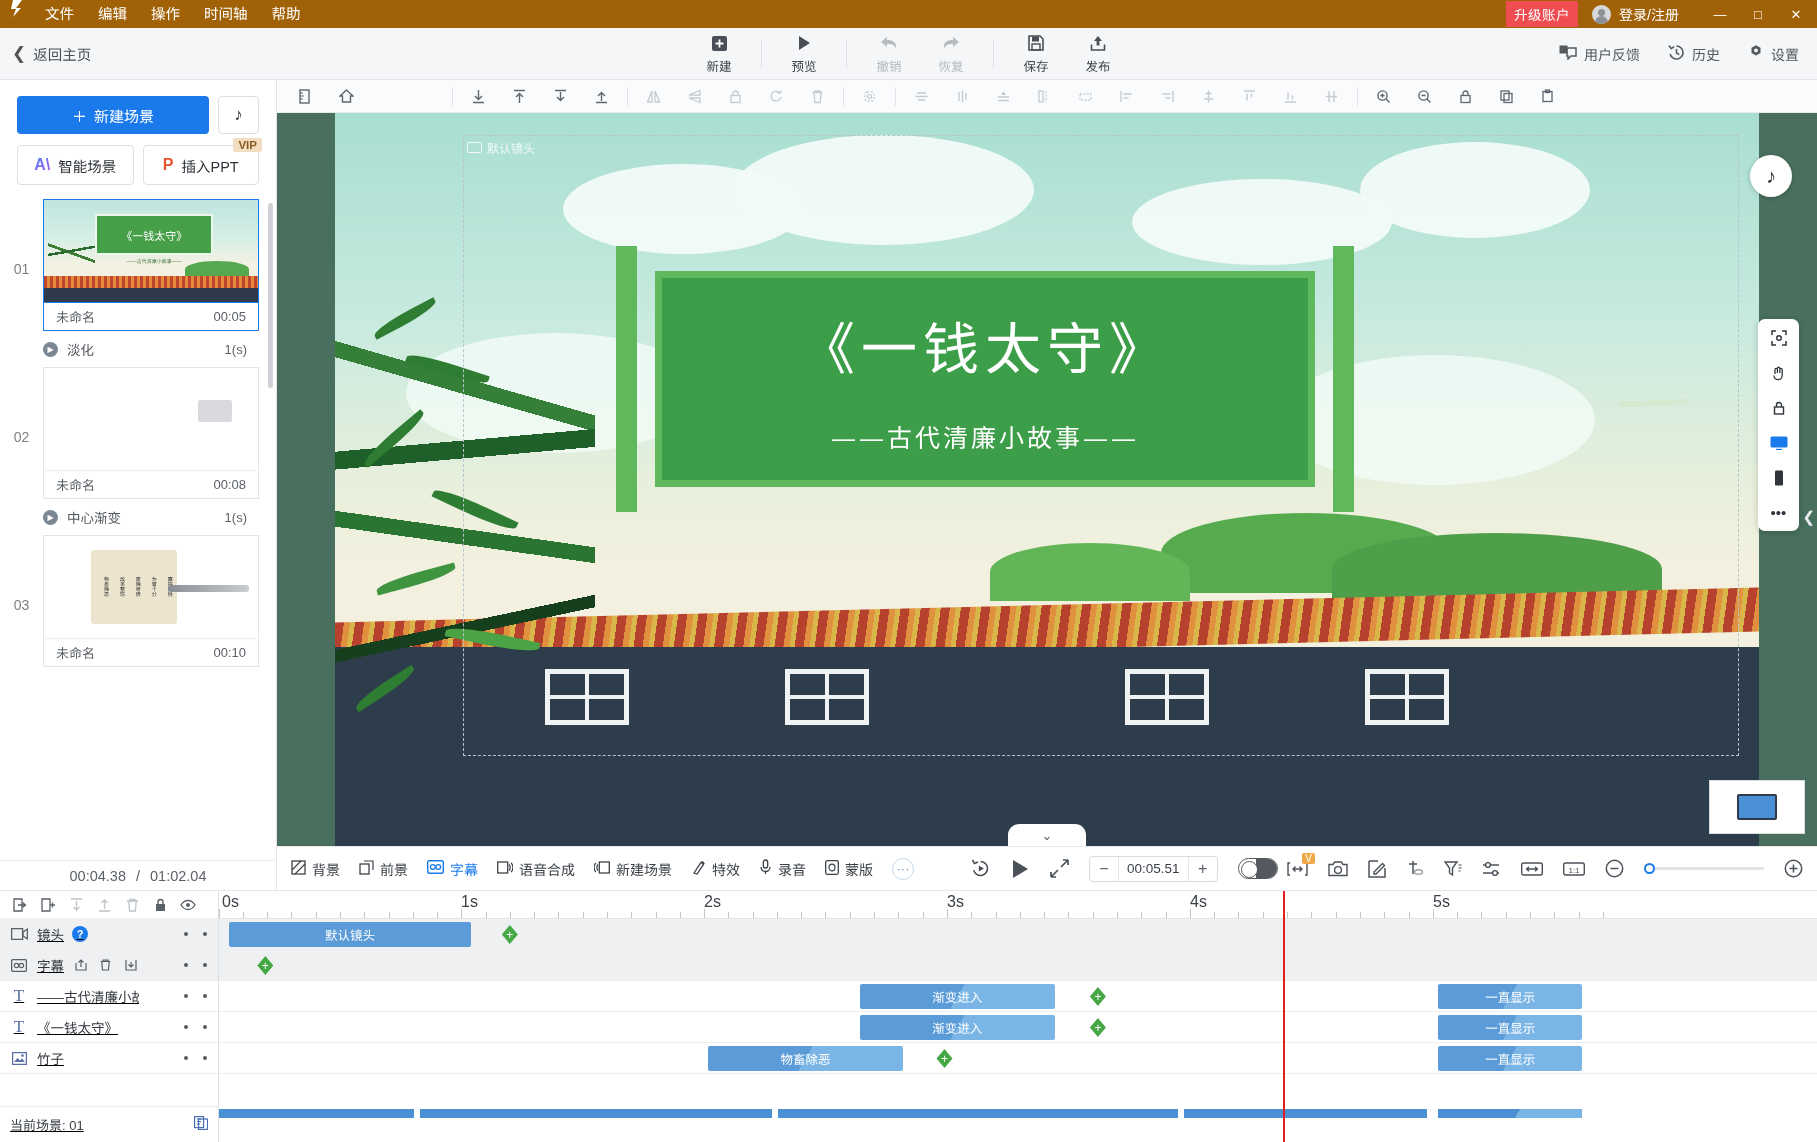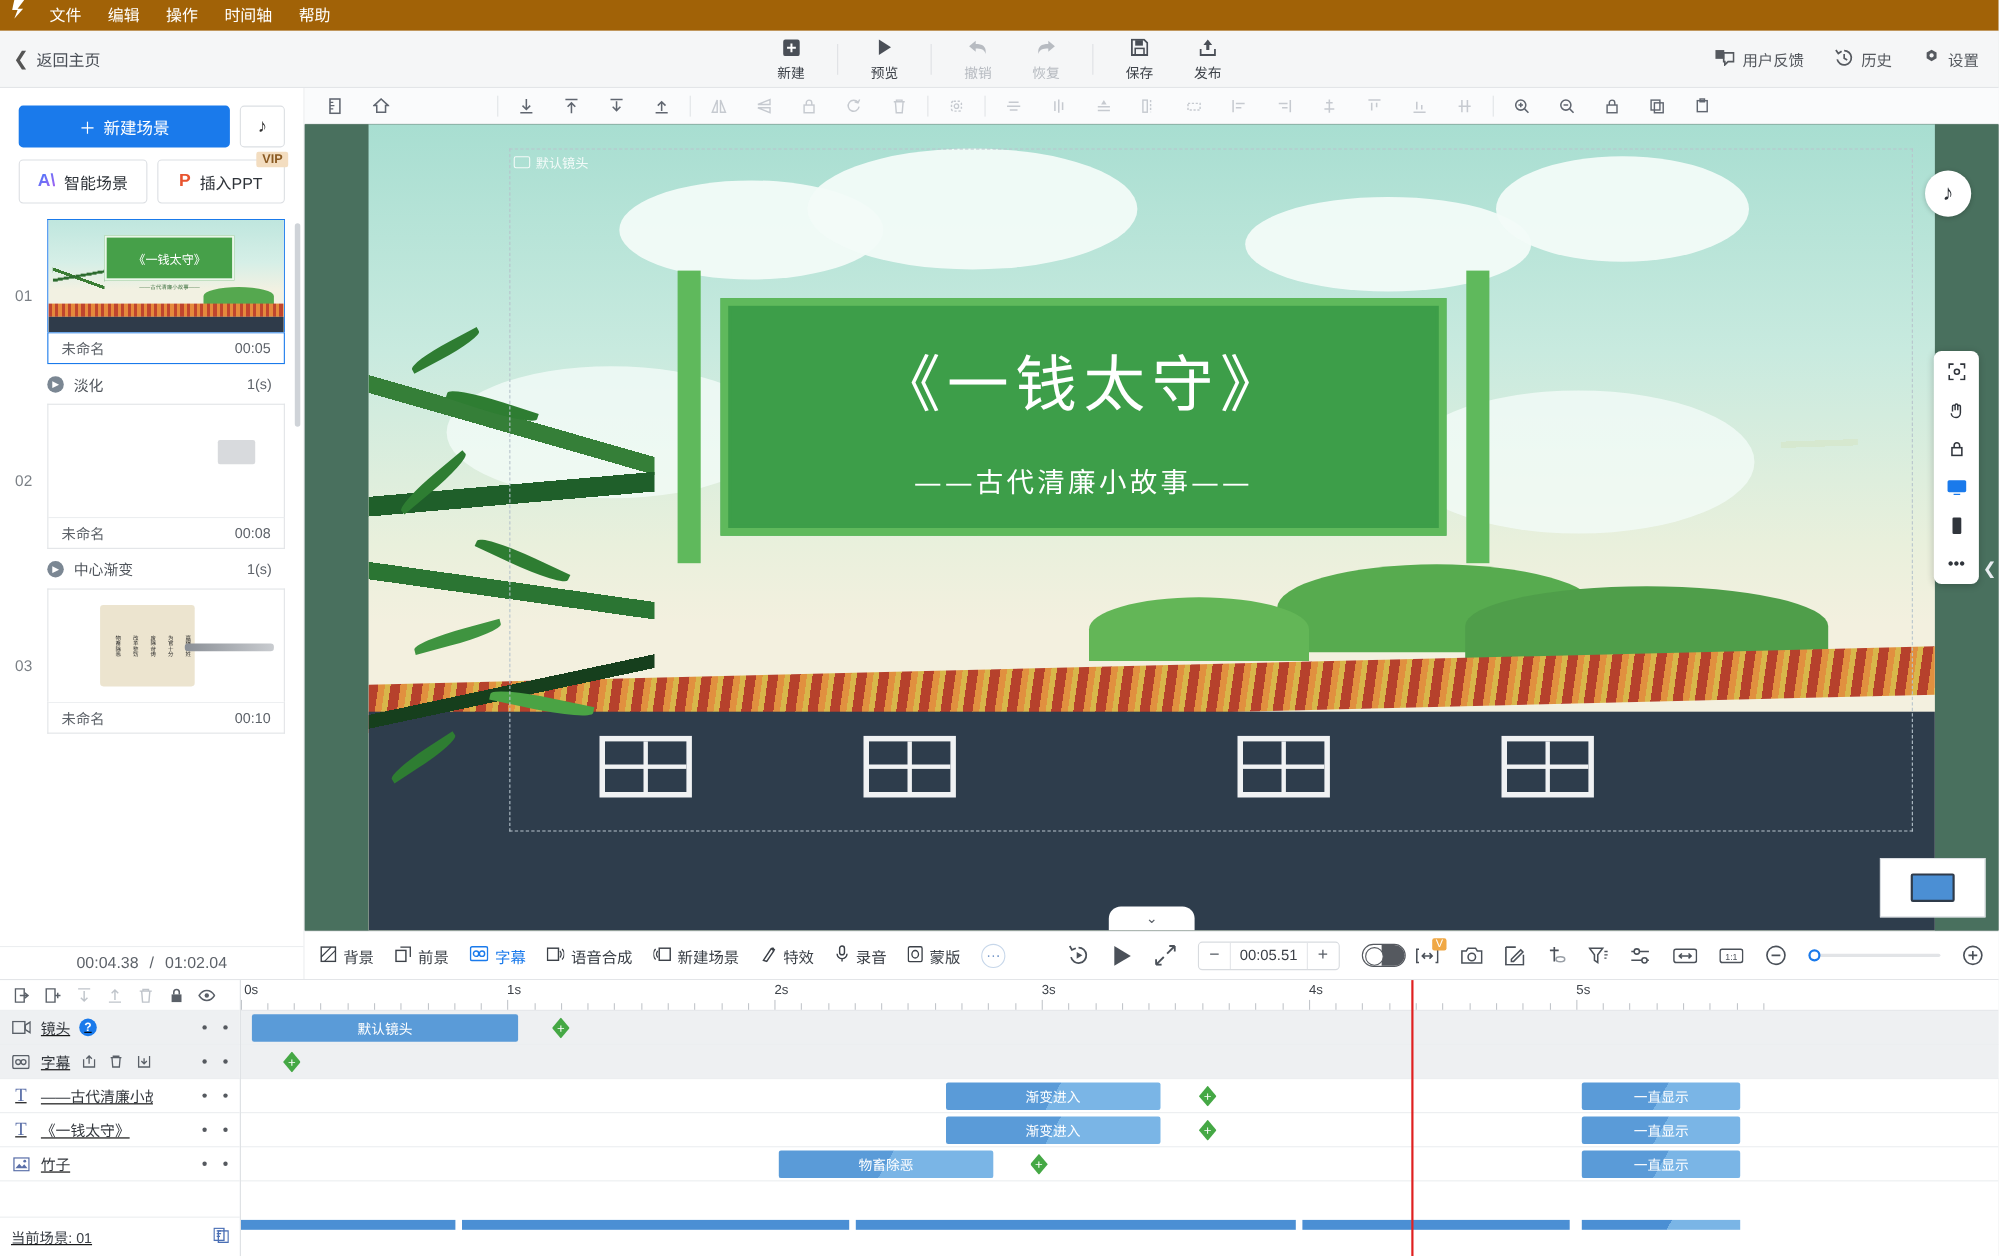--- a/index.html
+++ b/index.html
@@ -226,21 +226,21 @@
   .th-ic { width: 20px; display: flex; align-items: center; justify-content: center; color: #5a6068; }
   .th-label { max-width: 102px; overflow: hidden; white-space: nowrap; }
   .th-dots { margin-left: auto; display: flex; gap: 15px; padding-right: 11px; }
   .th-dots i { width: 4px; height: 4px; background: #55595f; border-radius: 50%; display: block; }
   .q-mark { width: 16px; height: 16px; border-radius: 50%; background: #1a7aeb; color: #fff; font-size: 11px; display: flex; align-items: center; justify-content: center; font-weight: bold; }
   .mini-ic { width: 17px; display: flex; align-items: center; justify-content: center; color: #5a6068; font-size: 11px; }
   .tl-footer { margin-top: auto; height: 36px; display: flex; align-items: center; padding: 0 10px; font-size: 13px; color: #3c4148; border-top: 1px solid #eceef0; }
 
   .tl-right { flex: 1 1 auto; position: relative; overflow: hidden; }
   .ruler { height: 28px; border-bottom: 1px solid #e3e5e8; position: relative; background: #fff; }
-  .ruler .lab { position: absolute; top: 2px; font-size: 12px; color: #3c4148; }
+  .ruler .lab { position: absolute; top: 2px; font-size: 16px; color: #3c4148; }
   .ruler .tick { position: absolute; bottom: 0; width: 1px; background: #c2c6cb; }
   .track { height: 31px; border-bottom: 1px solid #eceef0; position: relative; }
   .track.shade { background: #eef0f2; }
   .clip {
     position: absolute; top: 3px; height: 25px; border-radius: 2px; color: #fff; font-size: 12.5px;
     display: flex; align-items: center; justify-content: center;
     background: linear-gradient(120deg,#5a9bd8 0 50%, #7ab5e6 50% 100%);
   }
   .clip.flat { background: #5a9bd8; }
   .kf { position: absolute; top: 6px; width: 16px; height: 19px; }
@@ -263,20 +263,30 @@
       <svg width="13" height="17" viewBox="0 0 13 17">
           <path d="M2 0 L11 0 L5 8 L10 8 L2 17 L5 9 L0 9 Z" fill="#fff"></path>
         </svg>
     </div>
     <div class="menu-items">
       <div class="menu-item">文件</div>
       <div class="menu-item">编辑</div>
       <div class="menu-item">操作</div>
       <div class="menu-item">时间轴</div>
       <div class="menu-item">帮助</div>
+    </div>
+    <div class="title-right">
+      <div class="upgrade-badge">升级账户</div>
+      <div class="acct">
+        <span class="avatar-circ"></span>
+        <span>登录/注册</span>
+      </div>
+      <div class="win-btn">—</div>
+      <div class="win-btn">□</div>
+      <div class="win-btn close">✕</div>
     </div>
   </div>
 
   <div class="toolbar">
     <div class="back-home">
       <span class="chev">❮</span>
       <span>返回主页</span>
     </div>
     <div class="tb-center">
       <div class="tb-btn">

